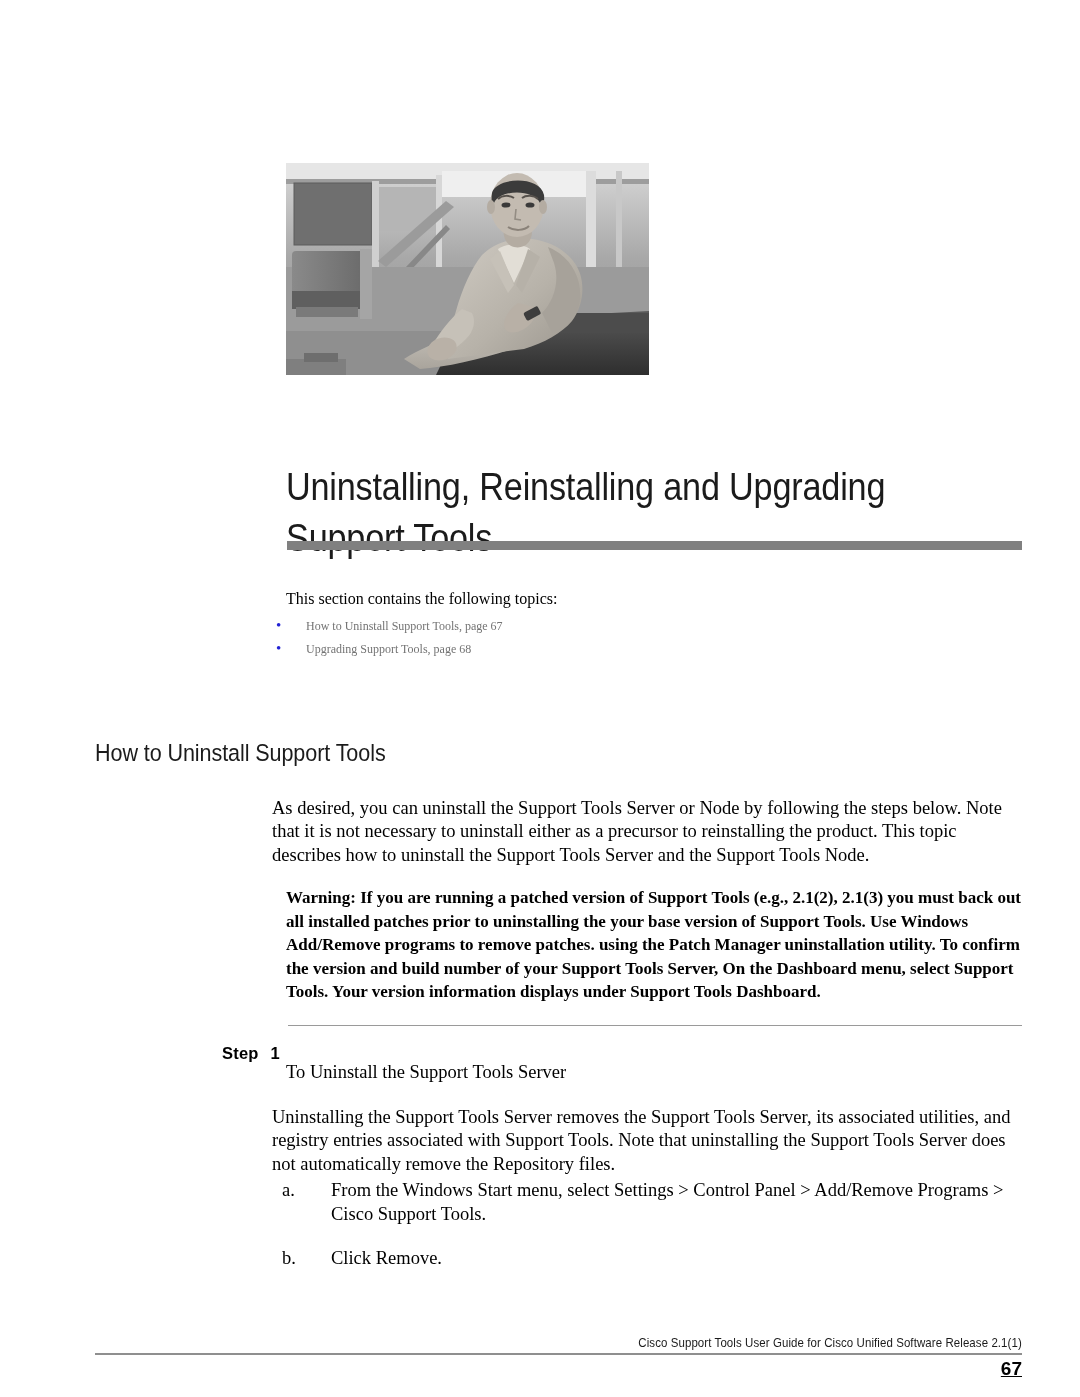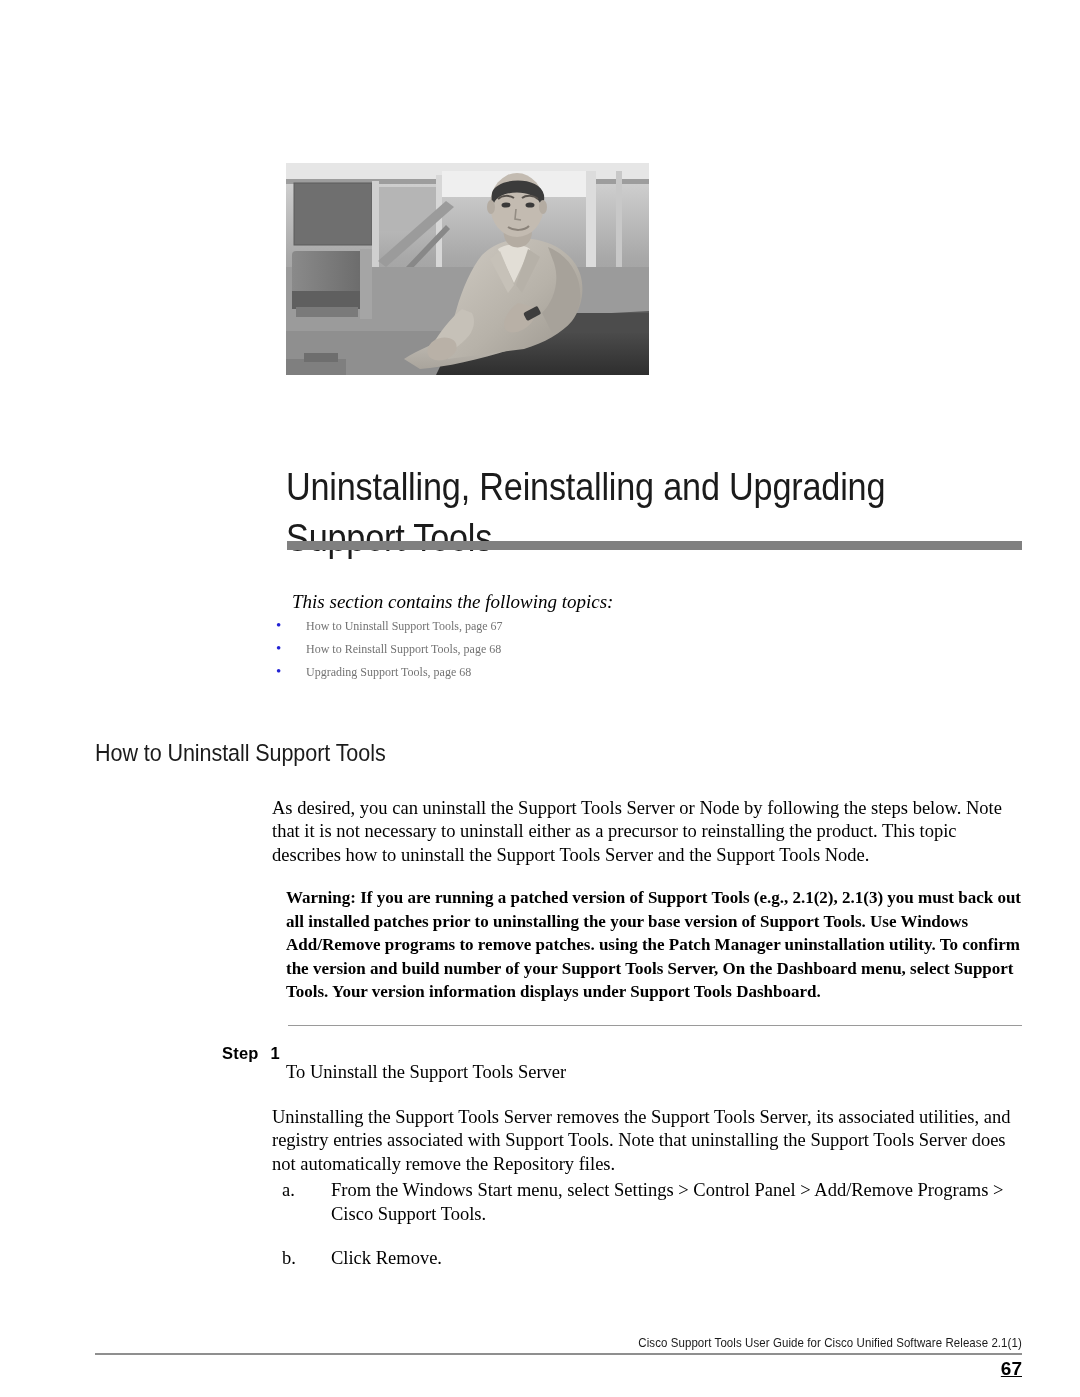--- a/index.html
+++ b/index.html
@@ -75,26 +75,25 @@
     left: 287px;
     top: 541px;
     width: 735px;
     height: 9px;
     background: #808080;
   }
 
   
   .intro {
     position: absolute;
-    left: 292px;
+    left: 286px;
     top: 571px;
     width: 740px;
-    font-size: 19px;
+    font-size: 16px;
     line-height: 24px;
-    font-style: italic;
   }
 
   .topic-list {
     position: absolute;
     left: 276px;
     top: 615px;
     width: 745px;
     list-style: none;
     margin: 0;
     padding: 0;
@@ -344,23 +343,20 @@
   <h1 class="chapter-title">Uninstalling, Reinstalling and Upgrading Support Tools</h1>
   <div class="title-rule"></div>
 
   <p class="intro">This section contains the following topics:</p>
 
   <ul class="topic-list">
     <li>
       <span>How to Uninstall Support Tools, page 67</span>
     </li>
     <li>
-      <span>How to Reinstall Support Tools, page 68</span>
-    </li>
-    <li>
       <span>Upgrading Support Tools, page 68</span>
     </li>
   </ul>
 
   <h2 class="section-heading">How to Uninstall Support Tools</h2>
 
   <p class="para para-1">As desired, you can uninstall the Support Tools Server or Node by following the steps below. Note that it is not necessary to uninstall either as a precursor to reinstalling the product. This topic describes how to uninstall the Support Tools Server and the Support Tools Node.</p>
 
   <p class="warning">Warning: If you are running a patched version of Support Tools (e.g., 2.1(2), 2.1(3) you must back out all installed patches prior to uninstalling the your base version of Support Tools. Use Windows Add/Remove programs to remove patches. using the Patch Manager uninstallation utility. To confirm the version and build number of your Support Tools Server, On the Dashboard menu, select Support Tools. Your version information displays under Support Tools Dashboard.</p>
 

